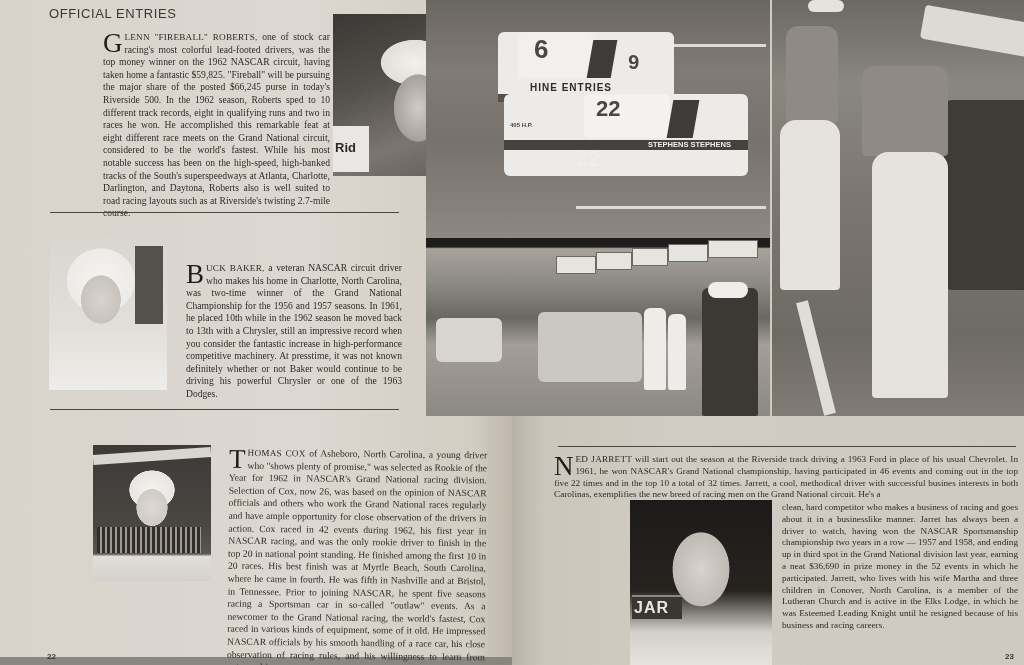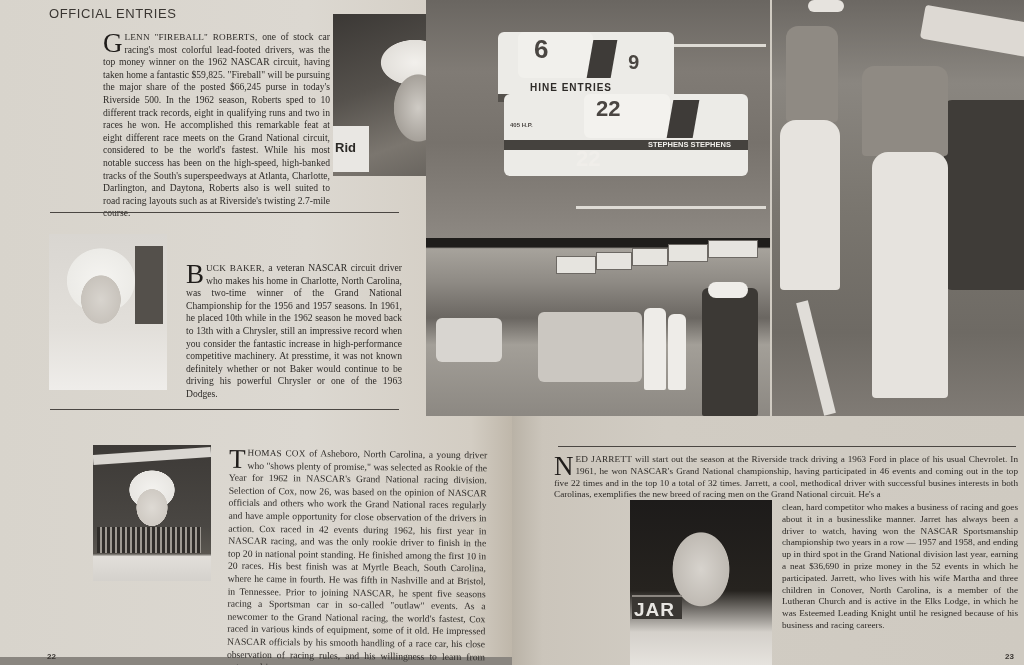--- a/index.html
+++ b/index.html
@@ -76,21 +76,21 @@
                 linear-gradient(180deg, #3d3a37 0%, #4a4743 60%, #5a5650 80%, #e2dfda 82%, #d4d1cc 100%); }
   .ph-cox .frame { position: absolute; left: 0; top: 6px; width: 118px; height: 10px; background: #d9d6d1; transform: rotate(-4deg); }
   .ph-cox .shirt { position: absolute; left: 4px; top: 82px; width: 104px; height: 26px;
     background: repeating-linear-gradient(90deg, #2f2c29 0 3px, #9e9992 3px 5px); }
 
   
   .ph-jarrett { left: 630px; top: 500px; width: 142px; height: 165px;
     background: radial-gradient(ellipse 40px 52px at 50% 42%, #d7d3cd 0%, #bfbab3 70%, transparent 72%),
                 linear-gradient(180deg, #1d1b1a 0%, #26231f 55%, #d4d0ca 80%, #e6e3de 100%); }
   .ph-jarrett .sign { position: absolute; left: 2px; top: 95px; width: 50px; height: 24px; background: #3a3733; border-top: 2px solid #8b8680; }
-  .ph-jarrett .sign span { position: absolute; left: 2px; top: 2px; font-size: 19px; color: #e8e6e2; font-family: "Liberation Sans", sans-serif; font-weight: bold; letter-spacing: 1px; }
+  .ph-jarrett .sign span { position: absolute; left: 2px; top: 2px; font-size: 16px; color: #e8e6e2; font-family: "Liberation Sans", sans-serif; font-weight: bold; letter-spacing: 1px; }
 
   .page-num { position: absolute; top: 652px; font-size: 8px; font-family: "Liberation Sans", sans-serif; font-weight: bold; color: #3a3632; }
 </style>
 </head>
 <body>
 
 <div class="spread">
 
   <div class="page-left">
     <div class="section-head">OFFICIAL ENTRIES</div>

